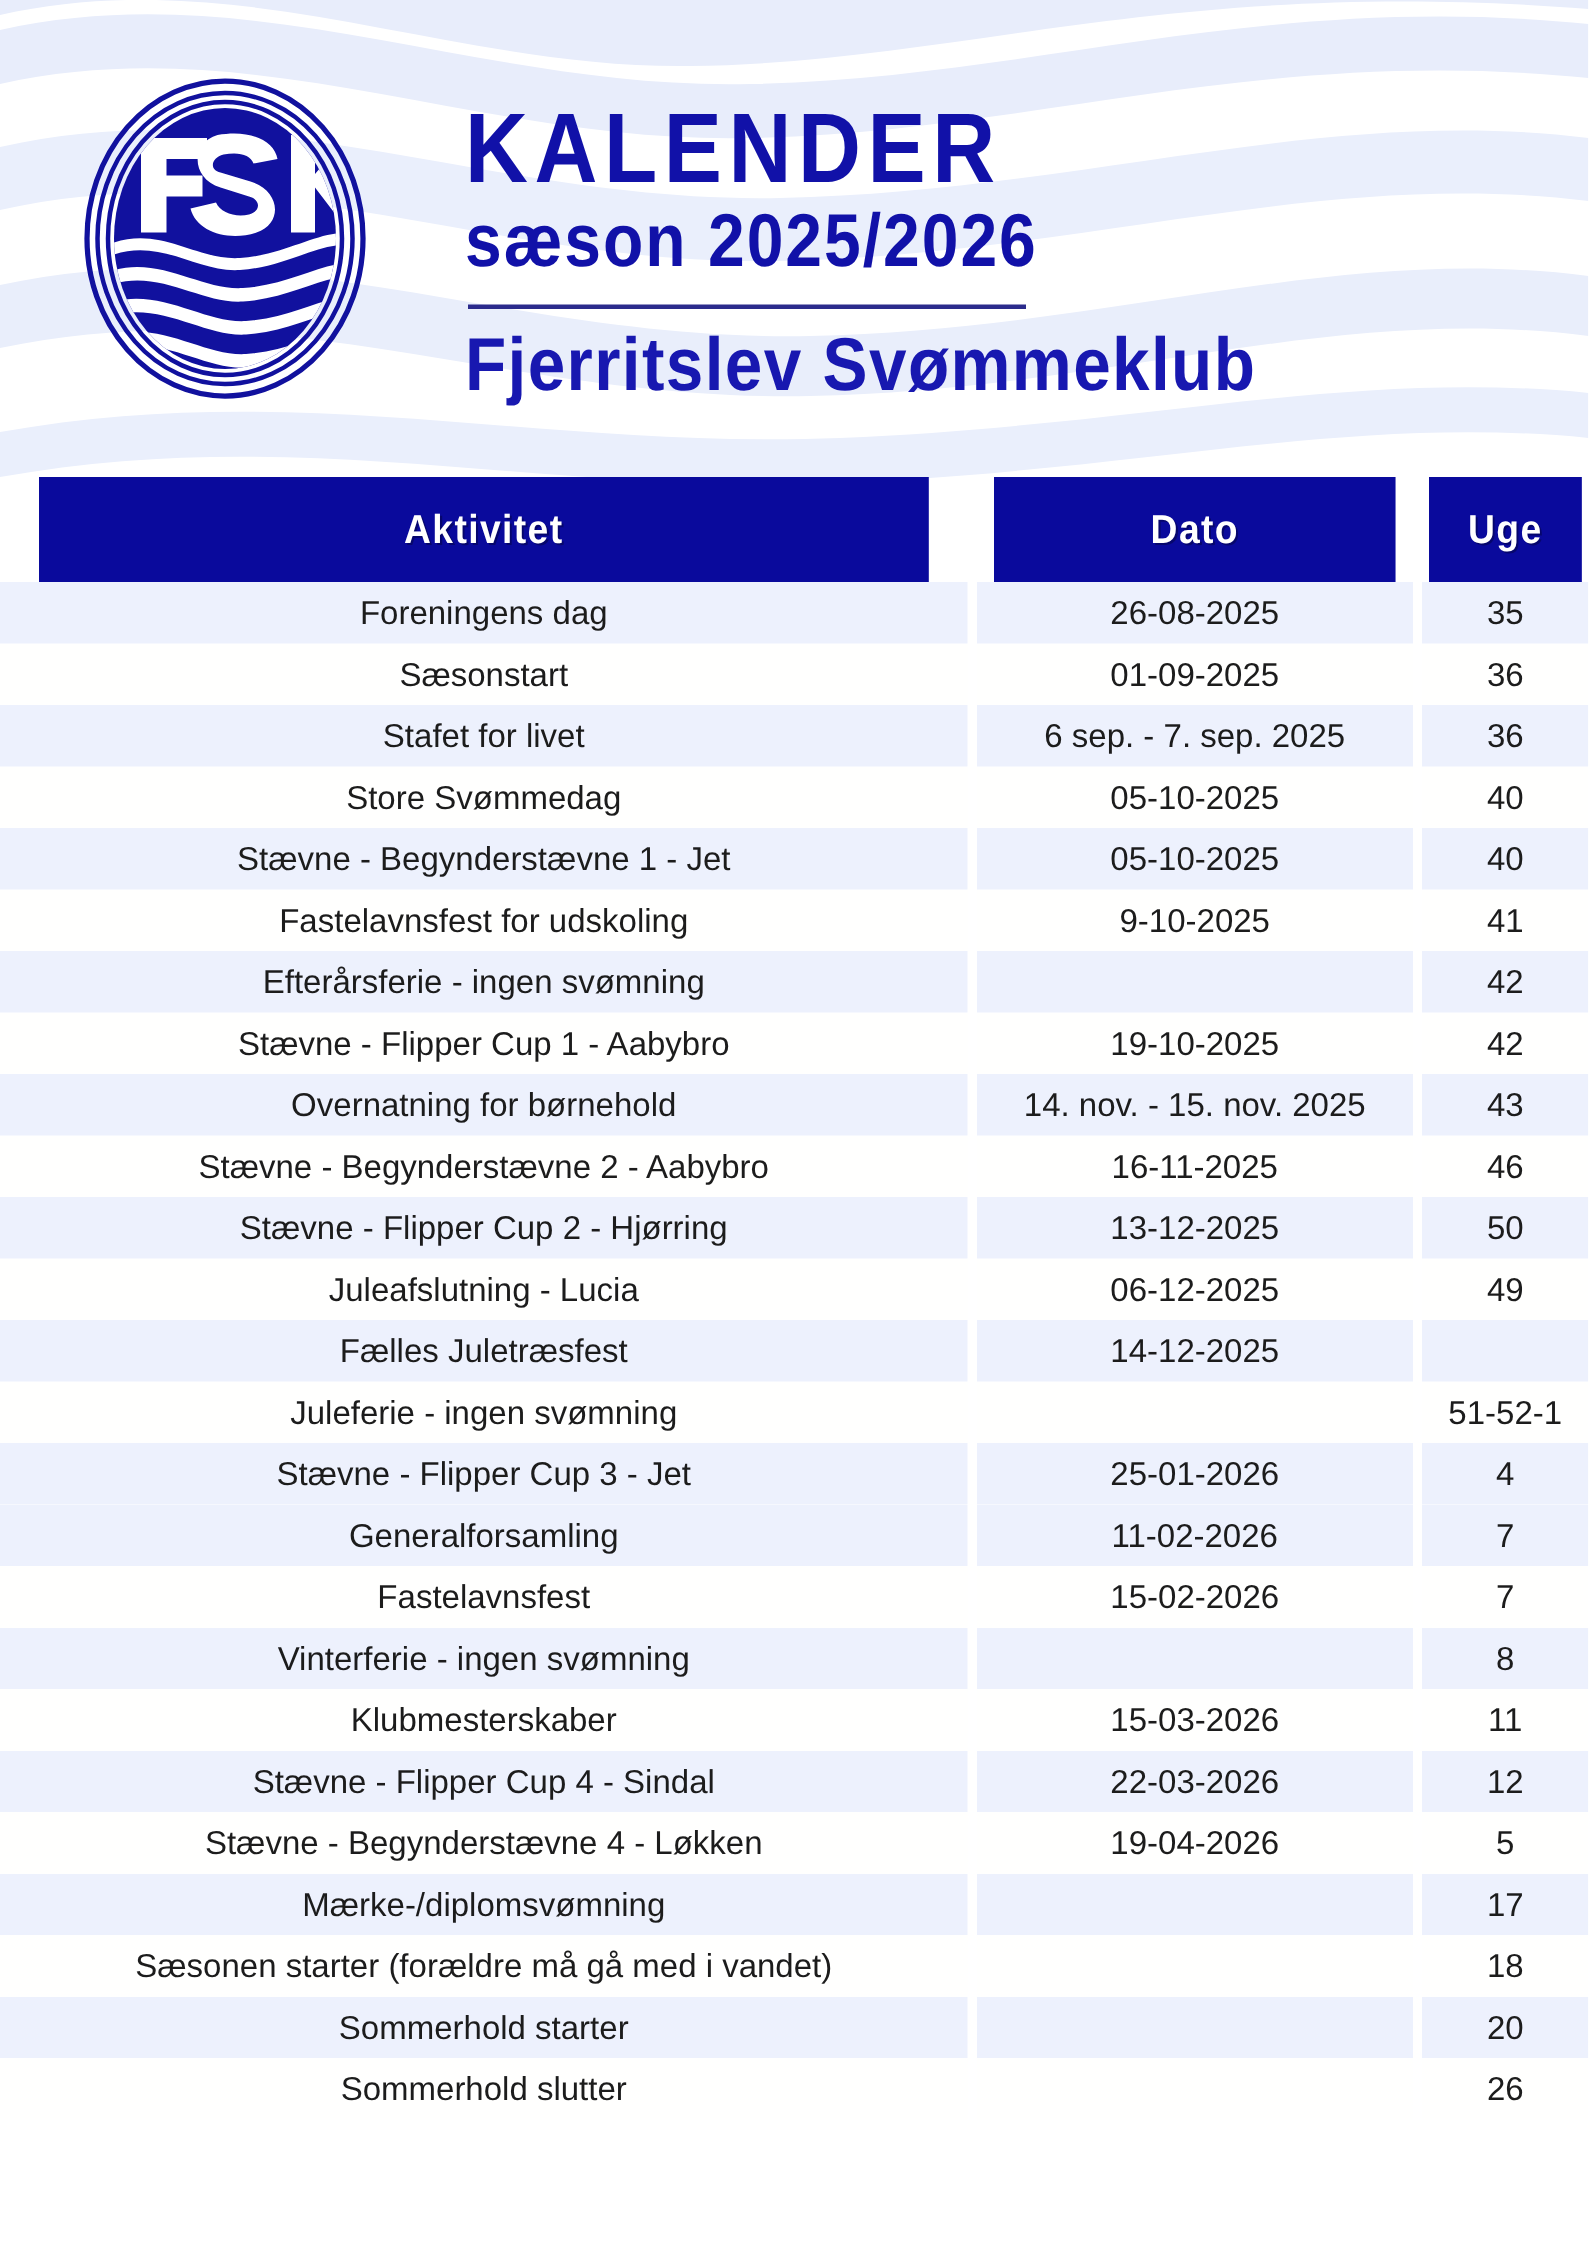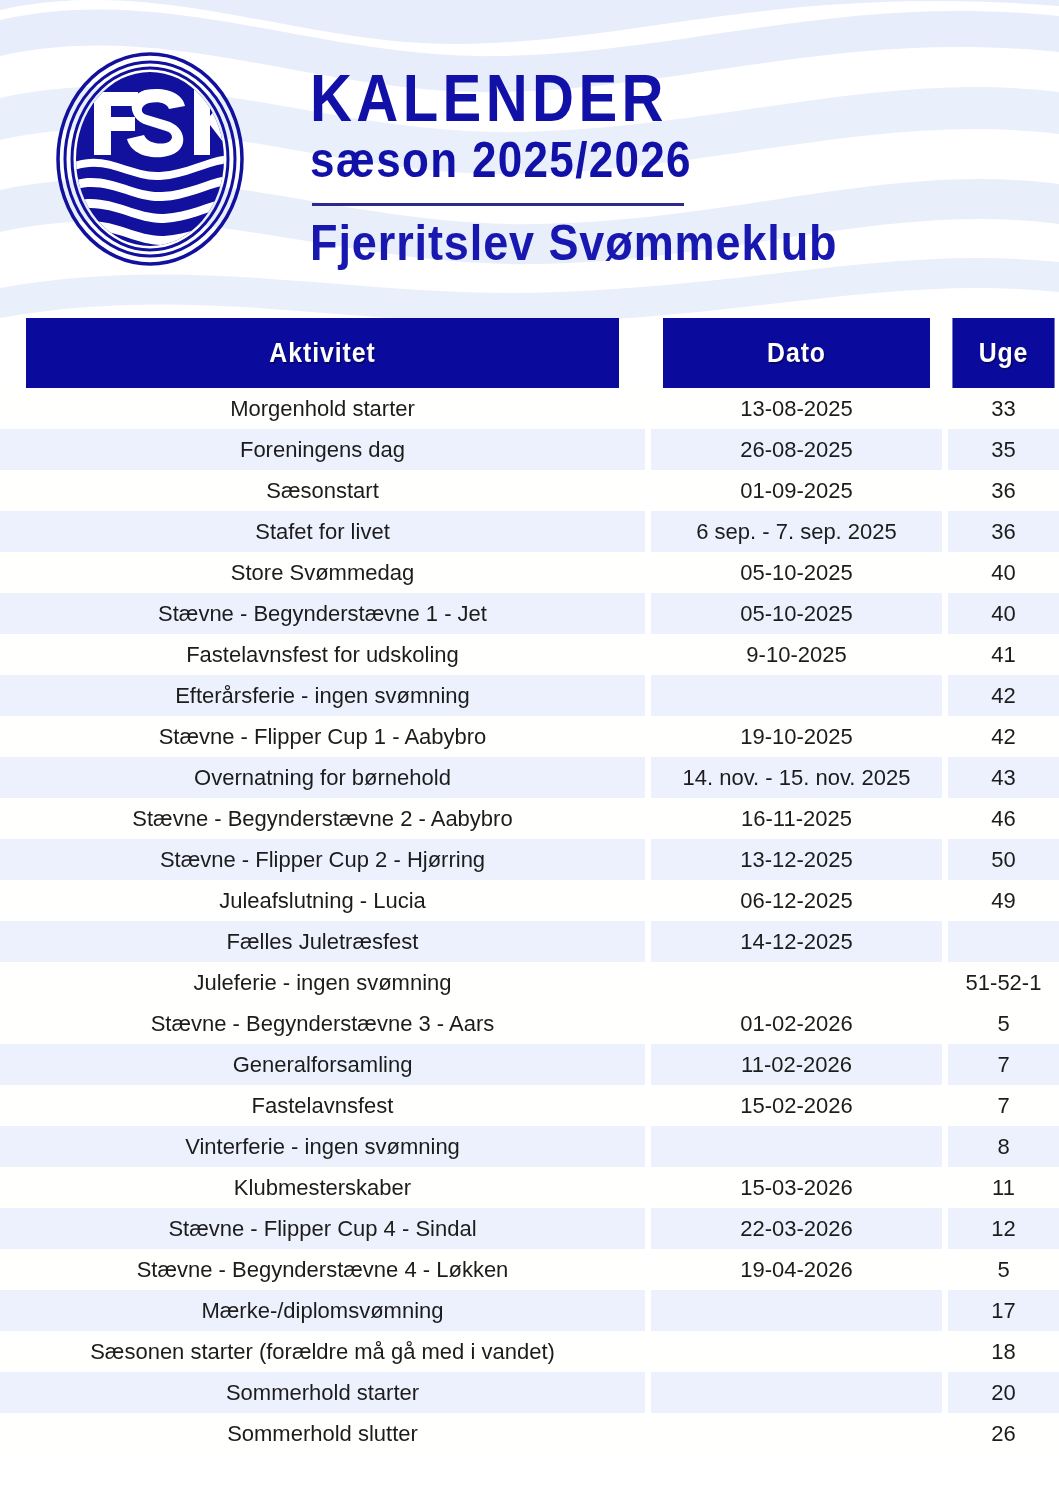--- a/index.html
+++ b/index.html
@@ -223,27 +223,20 @@
     <thead>
       <tr>
         <th>Aktivitet</th>
         <th class="gap"></th>
         <th>Dato</th>
         <th class="gap"></th>
         <th>Uge</th>
       </tr>
     </thead>
     <tbody id="cal-body">
-        <tr class="odd">
-          <td>Morgenhold starter</td>
-          <td class="gap"></td>
-          <td>13-08-2025</td>
-          <td class="gap"></td>
-          <td class="c-uge-cell">33</td>
-        </tr>
         <tr class="even">
           <td>Foreningens dag</td>
           <td class="gap"></td>
           <td>26-08-2025</td>
           <td class="gap"></td>
           <td class="c-uge-cell">35</td>
         </tr>
         <tr class="odd">
           <td>Sæsonstart</td>
           <td class="gap"></td>
@@ -328,26 +321,26 @@
           <td class="gap"></td>
           <td class="c-uge-cell"></td>
         </tr>
         <tr class="odd">
           <td>Juleferie - ingen svømning</td>
           <td class="gap"></td>
           <td></td>
           <td class="gap"></td>
           <td class="c-uge-cell">51-52-1</td>
         </tr>
-        <tr class="odd">
-          <td>Stævne - Begynderstævne 3 - Aars</td>
-          <td class="gap"></td>
-          <td>01-02-2026</td>
-          <td class="gap"></td>
-          <td class="c-uge-cell">5</td>
+        <tr class="even">
+          <td>Stævne - Flipper Cup 3 - Jet</td>
+          <td class="gap"></td>
+          <td>25-01-2026</td>
+          <td class="gap"></td>
+          <td class="c-uge-cell">4</td>
         </tr>
         <tr class="even">
           <td>Generalforsamling</td>
           <td class="gap"></td>
           <td>11-02-2026</td>
           <td class="gap"></td>
           <td class="c-uge-cell">7</td>
         </tr>
         <tr class="odd">
           <td>Fastelavnsfest</td>

